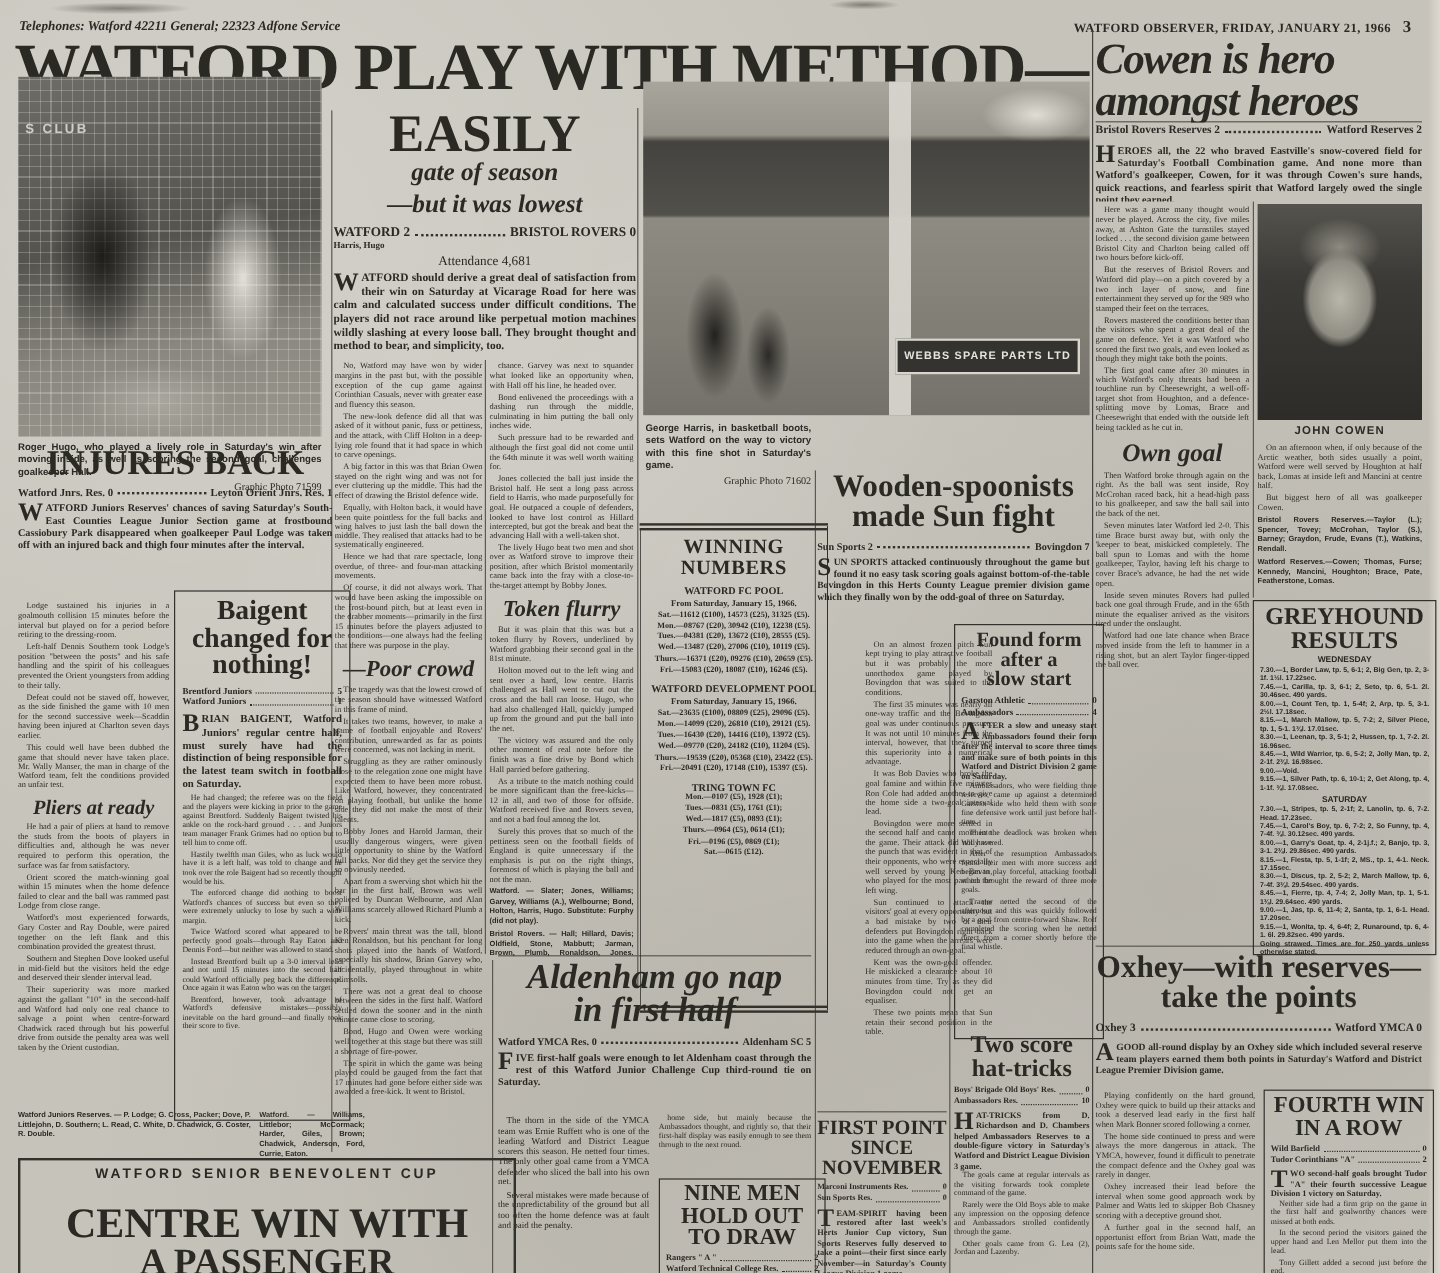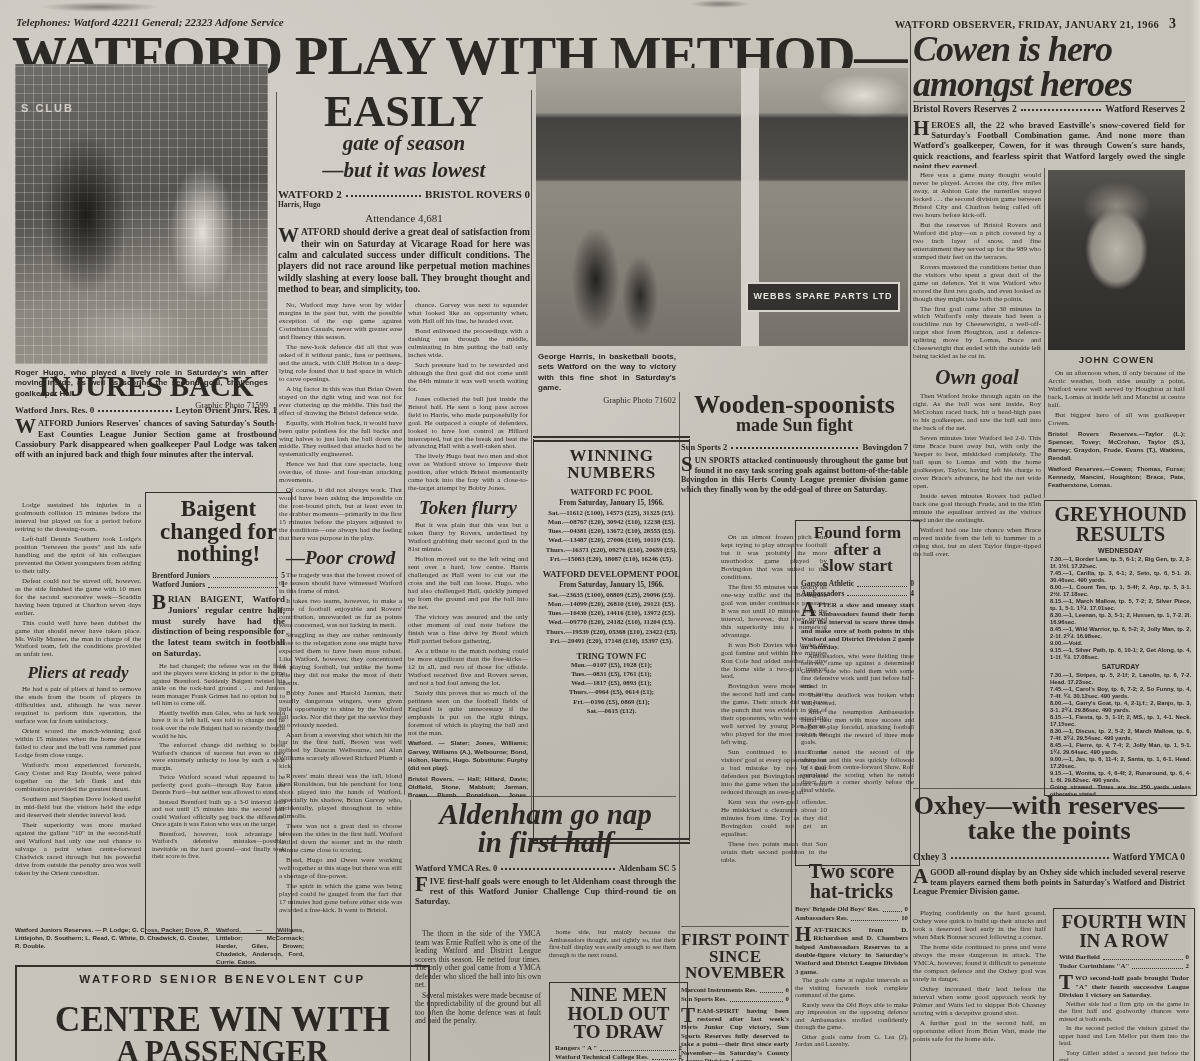--- a/index.html
+++ b/index.html
@@ -200,21 +200,21 @@
         <p class="pool-line">Tues.—0831 (£5), 1761 (£1);</p>
         <p class="pool-line">Wed.—1817 (£5), 0893 (£1);</p>
         <p class="pool-line">Thurs.—0964 (£5), 0614 (£1);</p>
         <p class="pool-line">Fri.—0196 (£5), 0869 (£1);</p>
         <p class="pool-line">Sat.—0615 (£12).</p>
       </div>
   </div>
 
   <div class="abs" style="left:681px;top:392px;width:227px;height:140px;">
     <h2 class="hl" style="font-size:26px;">Wooden-spoonists</h2>
-    <h2 class="hl" style="font-size:18px;">made Sun fight</h2>
+    <h2 class="hl" style="font-size:26px;">made Sun fight</h2>
     <div class="score" style="font-size:8.5px;margin-top:7px;">
       <span>Sun Sports 2</span>
       <span class="dots"></span>
       <span>Bovingdon 7</span>
     </div>
     <p class="lede dropcap" style="font-size:8px;margin-top:4px;">SUN SPORTS attacked continuously throughout the game but found it no easy task scoring goals against bottom-of-the-table Bovingdon in this Herts County League premier division game which they finally won by the odd-goal of three on Saturday.</p>
   </div>
   <div class="abs" style="left:681px;top:534px;width:106px;height:388px;padding-left:40px;">
     <div>
         <p class="bp">On an almost frozen pitch Sun kept trying to play attractive football but it was probably the more unorthodox game played by Bovingdon that was suited to the conditions.</p>

